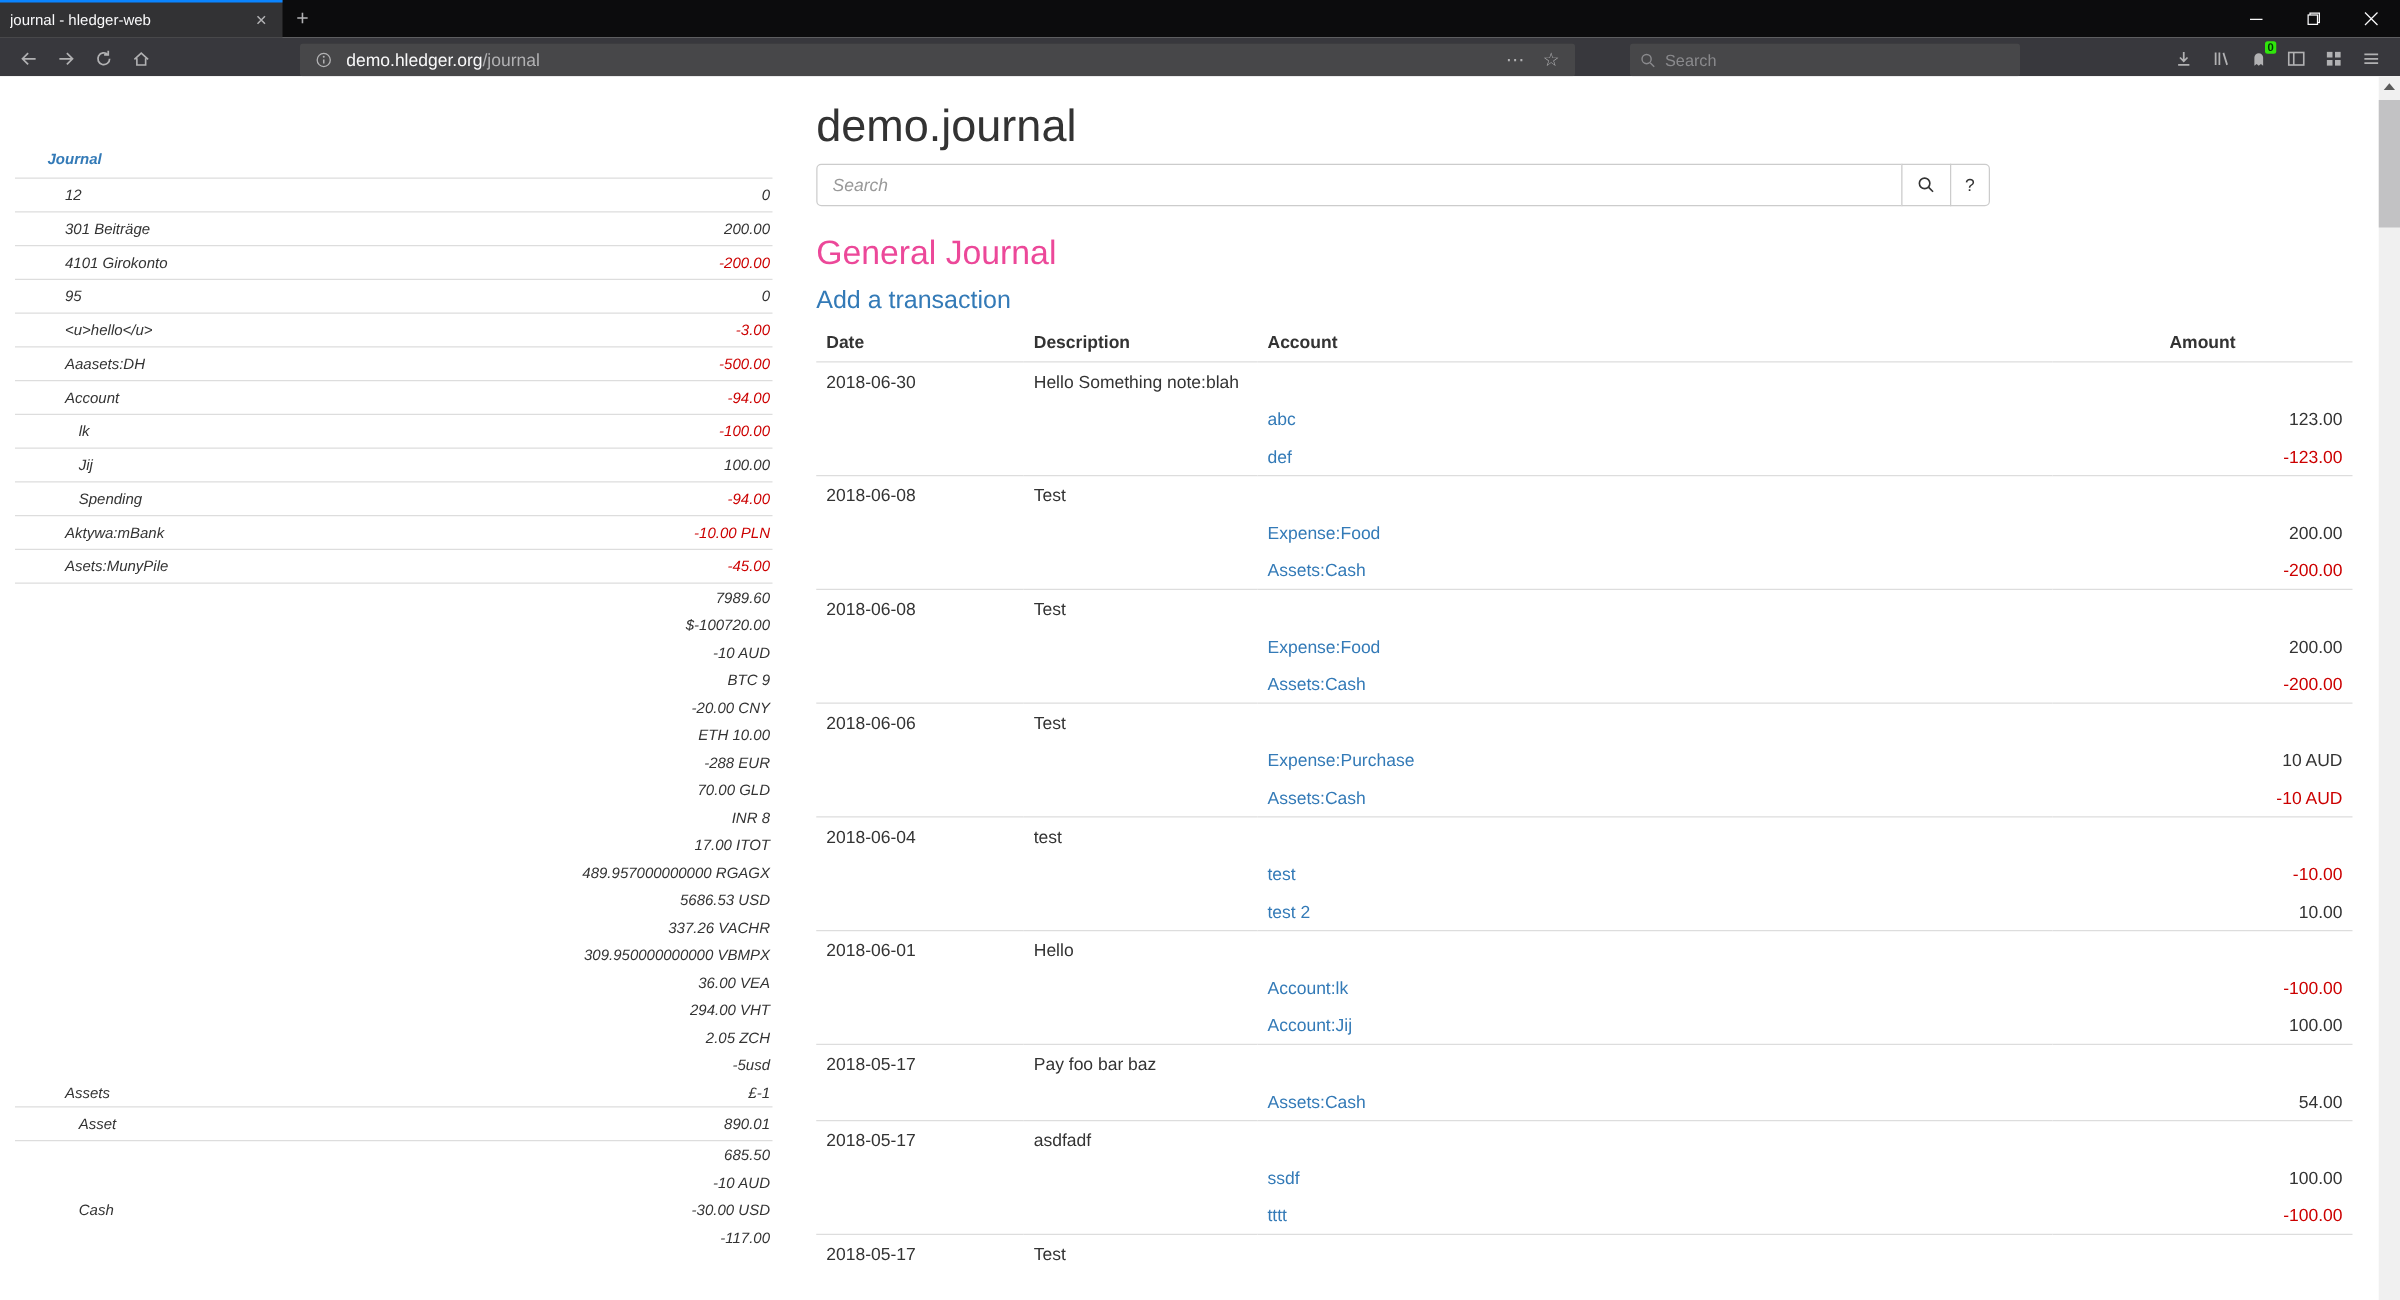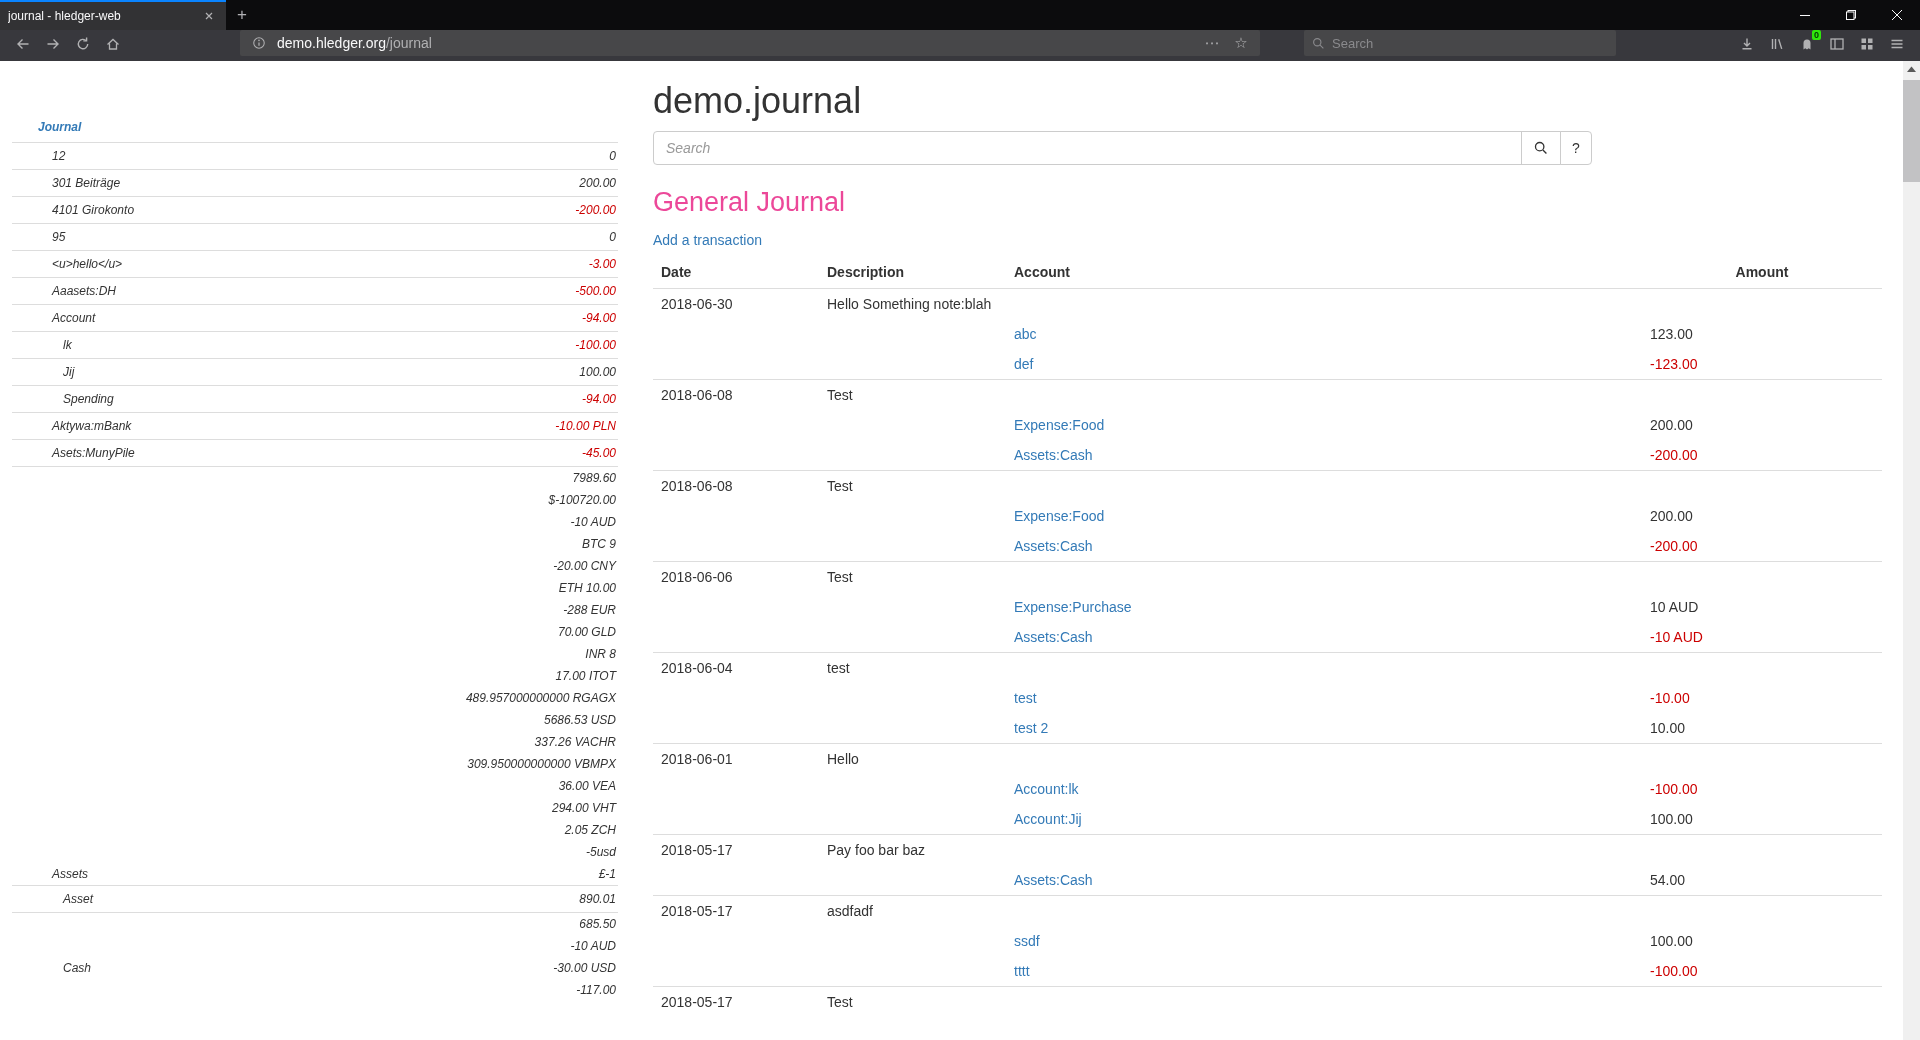--- a/index.html
+++ b/index.html
@@ -22,21 +22,21 @@
     display: flex; align-items: center; gap: 6px; padding: 0 8px;
     color: #f9f9fa; font-size: 12px;
   }
   .tab-title { flex: 1; white-space: nowrap; overflow: hidden; }
   .tab-close, .newtab { display: flex; align-items: center; justify-content: center; color: #b1b1b3; cursor: default; }
   .tab-close { width: 18px; height: 100%; }
   .newtab { width: 32px; font-size: 17px; }
   .win-controls { margin-left: auto; display: flex; }
   .win-btn { width: 46px; display: flex; align-items: center; justify-content: center; }
 
-  .navbar { height: 31px; background: #38383d; display: flex; align-items: flex-start; padding: 0 8px; }
+  .navbar { height: 31px; background: #38383d; display: flex; align-items: flex-end; padding: 0 8px; }
   .nav-btn { width: 30px; height: 28px; display: flex; align-items: center; justify-content: center; color: #b1b1b3; border-radius: 2px; }
   .spacer-fixed { width: 112px; height: 1px; }
   .flex-spacer { flex: 1; }
   .urlbar {
     width: 1020px; height: 26px; background: #474749; border-radius: 2px;
     display: flex; align-items: center; padding: 0 8px; gap: 7px;
   }
   .url-text { flex: 1; font-size: 14px; color: #b1b1b3; white-space: nowrap; overflow: hidden; }
   .url-domain { color: #f9f9fa; }
   .url-action { width: 22px; display: flex; align-items: center; justify-content: center; color: #b1b1b3; font-size: 15px; }
@@ -78,28 +78,28 @@
     padding: 6px 12px; font-size: 14px; font-family: inherit; color: #555;
   }
   .search-input::placeholder { color: #999; font-style: italic; opacity: 1; }
   .btn {
     height: 34px; background: #fff; border: 1px solid #ccc; margin-left: -1px;
     display: flex; align-items: center; justify-content: center; color: #333; font-size: 14px;
   }
   .btn-search { width: 40px; }
   .btn-help { width: 32px; border-radius: 0 4px 4px 0; }
   h2.section-heading { margin: 20px 0 10px; font-size: 27px; font-weight: 400; line-height: 35px; color: #ec4899; }
-  .add-link { color: var(--link); font-size: 14px; line-height: 20px; text-decoration: none; display: inline-block; }
+  .add-link { color: var(--link); font-size: 20px; line-height: 20px; text-decoration: none; display: inline-block; }
 
   table.journal { width: 100%; border-collapse: collapse; margin-top: 6px; font-size: 14px; color: #333; }
   table.journal th { text-align: left; font-weight: bold; padding: 6px 8px; line-height: 20px; }
   table.journal th.c-amt { text-align: center; }
   table.journal td { padding: 5px 8px; line-height: 20px; vertical-align: top; }
   tbody.txn { border-top: 1px solid #ddd; }
-  td.c-amt { text-align: left; white-space: nowrap; }
+  td.c-amt { text-align: right; white-space: nowrap; }
   td.c-date { white-space: nowrap; }
   a.acct { color: var(--link); text-decoration: none; }
 </style>
 </head>
 <body>
 
 <div class="titlebar">
   <div class="tab">
     <span class="tab-title">journal - hledger-web</span>
     <span class="tab-close">

